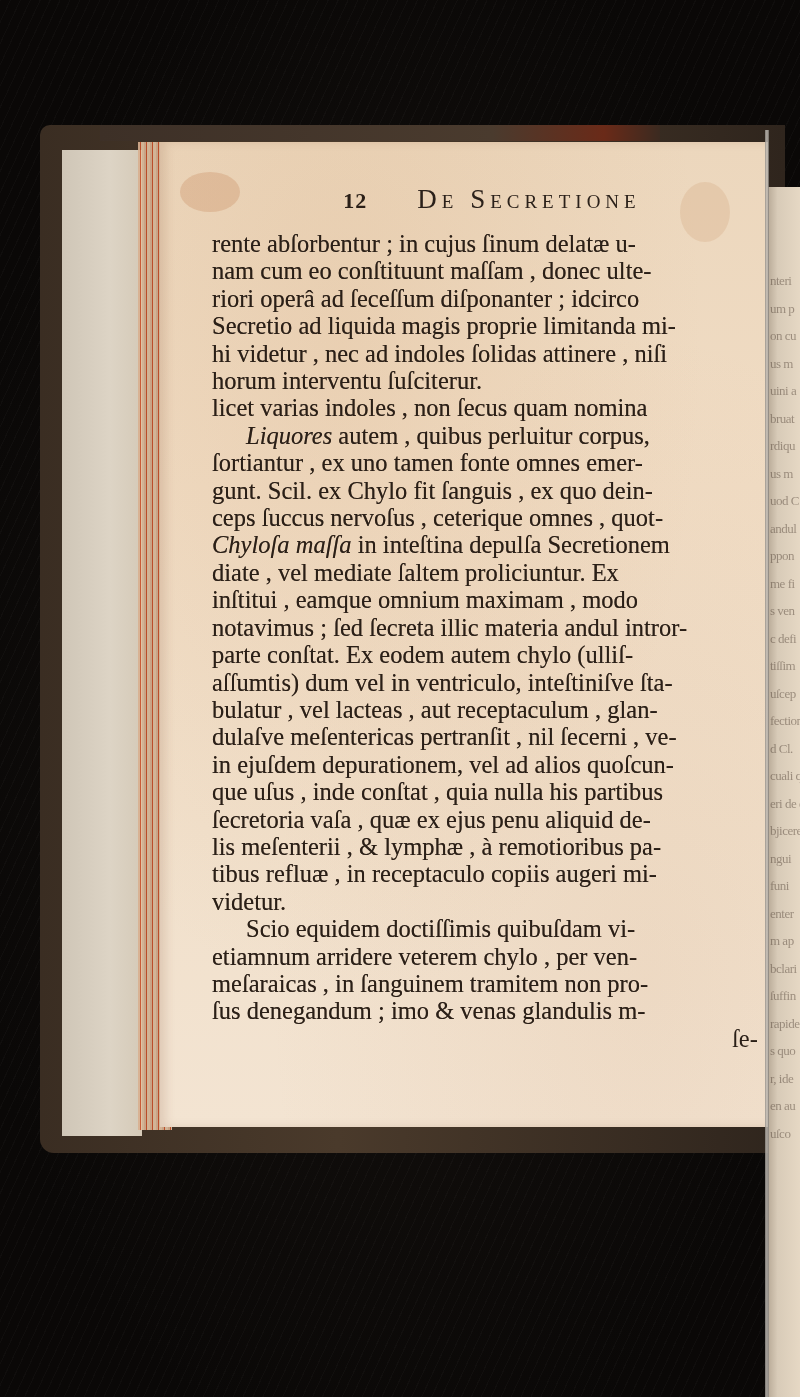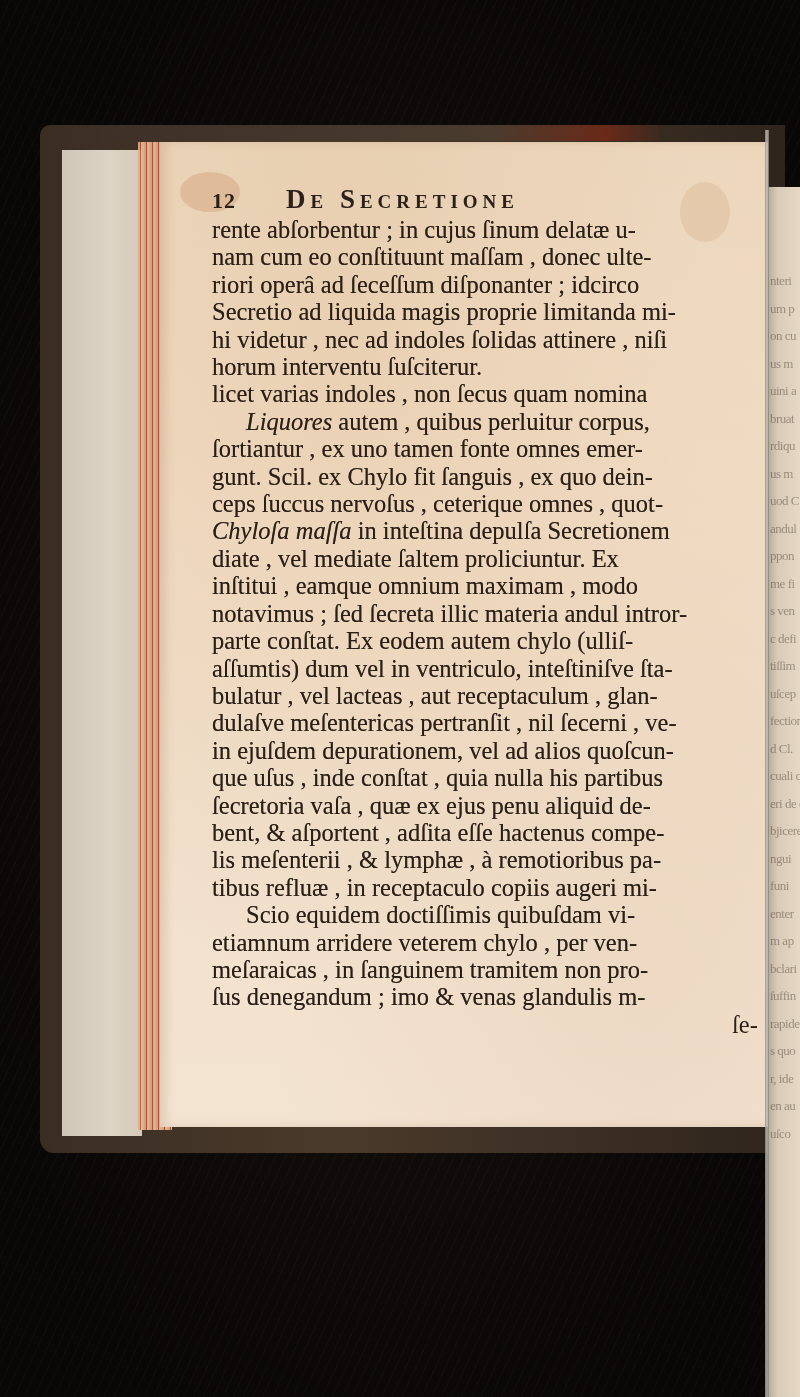--- a/index.html
+++ b/index.html
@@ -109,33 +109,34 @@
       font-family: "Liberation Serif", serif;
       color: #2a1f17;
       font-size: 24.5px;
       line-height: 27.4px;
       overflow: hidden;
     }
     .header {
       display: flex;
       align-items: baseline;
       height: 28px;
-      margin-bottom: 2px;
+      margin-bottom: 16px;
+      justify-content: center;
     }
     .folio {
       font-weight: bold;
       font-size: 22px;
       width: 74px;
       letter-spacing: 1px;
     }
     .running-head {
       font-size: 27px;
       letter-spacing: 5px;
       font-variant: small-caps;
-      font-weight: bold;
+      font-weight: normal;
       color: #2b211a;
     }
     .line {
       white-space: nowrap;
       text-shadow: 0 0 0.6px rgba(40,25,15,0.6);
     }
     .indent { padding-left: 34px; }
     .catchword {
       white-space: nowrap;
       padding-left: 520px;
@@ -218,23 +219,23 @@
         <div class="line">diate , vel mediate ſaltem proliciuntur. Ex</div>
         <div class="line">inſtitui , eamque omnium maximam , modo</div>
         <div class="line">notavimus ; ſed ſecreta illic materia andul intror-</div>
         <div class="line">parte conſtat. Ex eodem autem chylo (ulliſ-</div>
         <div class="line">aſſumtis) dum vel in ventriculo, inteſtiniſve ſta-</div>
         <div class="line">bulatur , vel lacteas , aut receptaculum , glan-</div>
         <div class="line">dulaſve meſentericas pertranſit , nil ſecerni , ve-</div>
         <div class="line">in ejuſdem depurationem, vel ad alios quoſcun-</div>
         <div class="line">que uſus , inde conſtat , quia nulla his partibus</div>
         <div class="line">ſecretoria vaſa , quæ ex ejus penu aliquid de-</div>
-        <div class="line">bent, &amp; aſportent , adſita eſſe hactenus compe-</div>
         <div class="line">lis meſenterii , &amp; lymphæ , à remotioribus pa-</div>
         <div class="line">tibus refluæ , in receptaculo copiis augeri mi-</div>
+        <div class="line">videtur.</div>
         <div class="line indent">Scio equidem doctiſſimis quibuſdam vi-</div>
         <div class="line">etiamnum arridere veterem chylo , per ven-</div>
         <div class="line">meſaraicas , in ſanguinem tramitem non pro-</div>
         <div class="line">ſus denegandum ; imo &amp; venas glandulis m-</div>
       </div>
     <div class="catchword">ſe-</div>
   </div>
 </div>
 
 </body></html>

